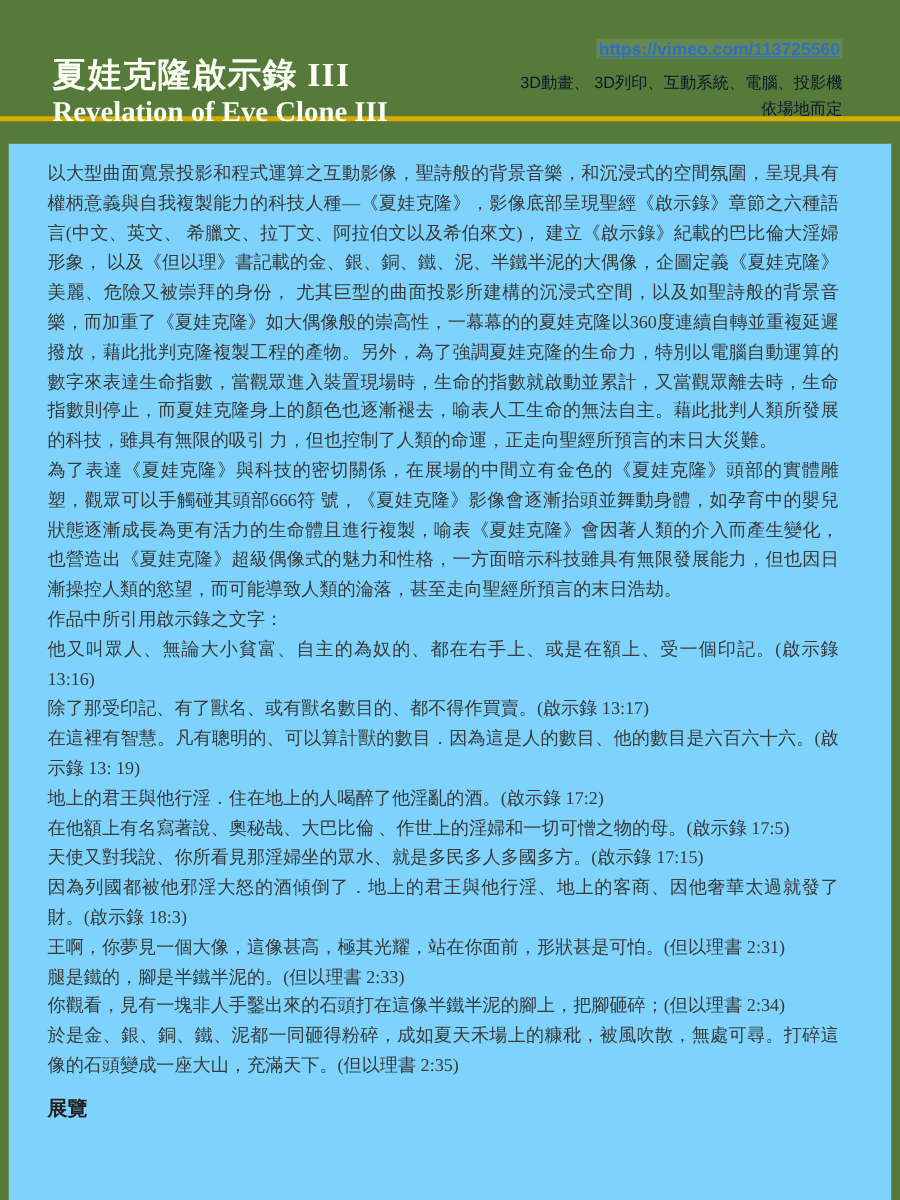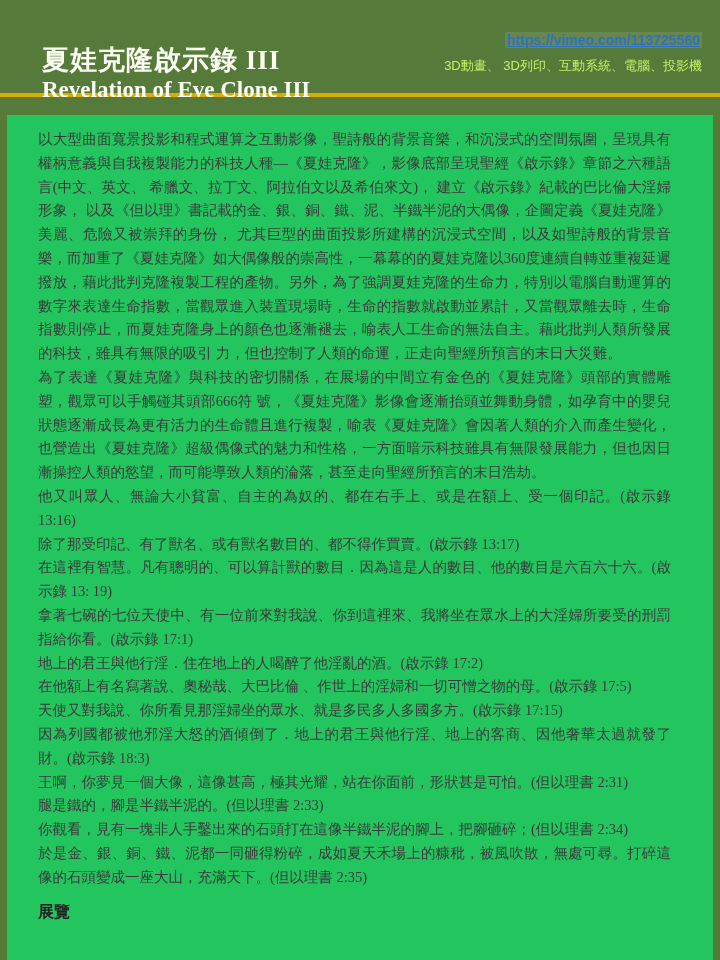--- a/index.html
+++ b/index.html
@@ -16,41 +16,41 @@
   .title-block { position: absolute; left: 42px; top: 44px; color: #fbfdf3; }
   .title-zh {
     font-size: 27px; font-weight: bold; letter-spacing: 1px; line-height: 32px;
     font-family: "Liberation Serif", "DejaVu Serif", serif;
   }
   .title-en {
     font-size: 23px; font-weight: bold; line-height: 27px;
     font-family: "Liberation Serif", "DejaVu Serif", serif;
   }
   .meta-block {
-    position: absolute; right: 18px; top: 31px; text-align: right;
+    position: absolute; right: 46px; top: 31px; text-align: right;
     font-family: "Liberation Sans", "DejaVu Sans", sans-serif;
   }
   .vimeo-link {
     display: inline-block;
     font-size: 14px; font-weight: bold;
     color: #2d71c4; text-decoration: underline;
     background: rgba(255,255,255,0.10);
     padding: 0 2px;
     cursor: pointer;
   }
-  .meta-line { font-size: 13px; color: #bef264; line-height: 20.5px; }
+  .meta-line { font-size: 13px; color: #0f172a; line-height: 20.5px; }
   .meta-line.first { margin-top: 7px; }
 
   
   .separator { height: 4px; background: #d9ad00; width: 100%; }
 
   
   .panel {
     position: absolute; left: 7px; right: 7px; top: 115px; bottom: 0;
-    background: #22c55e;
+    background: #7dd3fc;
     padding: 13px 42px 0 31px;
     box-sizing: border-box;
     overflow: hidden;
   }
   .para, .quote-line, .intro-line {
     font-size: 14.5px; line-height: 23.8px; color: #3a3a3a;
     text-align: justify;
   }
   .exhibit-heading {
     margin-top: 10px; margin-bottom: 3px;
@@ -64,37 +64,38 @@
 <div class="page">
 
   <div class="header">
     <div class="title-block">
       <div class="title-zh">夏娃克隆啟示錄 III</div>
       <div class="title-en">Revelation of Eve Clone III</div>
     </div>
     <div class="meta-block">
       <a class="vimeo-link">https://vimeo.com/113725560</a>
       <div class="meta-line first">3D動畫、 3D列印、互動系統、電腦、投影機</div>
+      <div class="meta-line">依場地而定</div>
     </div>
   </div>
 
   <div class="separator"></div>
 
   <div class="panel">
     <div>
         <div class="para">以大型曲面寬景投影和程式運算之互動影像，聖詩般的背景音樂，和沉浸式的空間氛圍，呈現具有權柄意義與自我複製能力的科技人種—《夏娃克隆》，影像底部呈現聖經《啟示錄》章節之六種語言(中文、英文、 希臘文、拉丁文、阿拉伯文以及希伯來文)， 建立《啟示錄》紀載的巴比倫大淫婦形象， 以及《但以理》書記載的金、銀、銅、鐵、泥、半鐵半泥的大偶像，企圖定義《夏娃克隆》美麗、危險又被崇拜的身份， 尤其巨型的曲面投影所建構的沉浸式空間，以及如聖詩般的背景音樂，而加重了《夏娃克隆》如大偶像般的崇高性，一幕幕的的夏娃克隆以360度連續自轉並重複延遲撥放，藉此批判克隆複製工程的產物。另外，為了強調夏娃克隆的生命力，特別以電腦自動運算的數字來表達生命指數，當觀眾進入裝置現場時，生命的指數就啟動並累計，又當觀眾離去時，生命指數則停止，而夏娃克隆身上的顏色也逐漸褪去，喻表人工生命的無法自主。藉此批判人類所發展的科技，雖具有無限的吸引 力，但也控制了人類的命運，正走向聖經所預言的末日大災難。</div>
         <div class="para">為了表達《夏娃克隆》與科技的密切關係，在展場的中間立有金色的《夏娃克隆》頭部的實體雕塑，觀眾可以手觸碰其頭部666符 號，《夏娃克隆》影像會逐漸抬頭並舞動身體，如孕育中的嬰兒狀態逐漸成長為更有活力的生命體且進行複製，喻表《夏娃克隆》會因著人類的介入而產生變化，也營造出《夏娃克隆》超級偶像式的魅力和性格，一方面暗示科技雖具有無限發展能力，但也因日漸操控人類的慾望，而可能導致人類的淪落，甚至走向聖經所預言的末日浩劫。</div>
       </div>
 
+    <div class="intro-line">作品中所引用啟示錄之文字：</div>
 
     <div>
         <div class="quote-line">他又叫眾人、無論大小貧富、自主的為奴的、都在右手上、或是在額上、受一個印記。(啟示錄 13:16)</div>
         <div class="quote-line">除了那受印記、有了獸名、或有獸名數目的、都不得作買賣。(啟示錄 13:17)</div>
         <div class="quote-line">在這裡有智慧。凡有聰明的、可以算計獸的數目．因為這是人的數目、他的數目是六百六十六。(啟示錄 13: 19)</div>
-        <div class="quote-line">拿著七碗的七位天使中、有一位前來對我說、你到這裡來、我將坐在眾水上的大淫婦所要受的刑罰指給你看。(啟示錄 17:1)</div>
         <div class="quote-line">地上的君王與他行淫．住在地上的人喝醉了他淫亂的酒。(啟示錄 17:2)</div>
         <div class="quote-line">在他額上有名寫著說、奧秘哉、大巴比倫 、作世上的淫婦和一切可憎之物的母。(啟示錄 17:5)</div>
         <div class="quote-line">天使又對我說、你所看見那淫婦坐的眾水、就是多民多人多國多方。(啟示錄 17:15)</div>
         <div class="quote-line">因為列國都被他邪淫大怒的酒傾倒了．地上的君王與他行淫、地上的客商、因他奢華太過就發了財。(啟示錄 18:3)</div>
         <div class="quote-line">王啊，你夢見一個大像，這像甚高，極其光耀，站在你面前，形狀甚是可怕。(但以理書 2:31)</div>
         <div class="quote-line">腿是鐵的，腳是半鐵半泥的。(但以理書 2:33)</div>
         <div class="quote-line">你觀看，見有一塊非人手鑿出來的石頭打在這像半鐵半泥的腳上，把腳砸碎；(但以理書 2:34)</div>
         <div class="quote-line">於是金、銀、銅、鐵、泥都一同砸得粉碎，成如夏天禾場上的糠秕，被風吹散，無處可尋。打碎這像的石頭變成一座大山，充滿天下。(但以理書 2:35)</div>
       </div>
 

